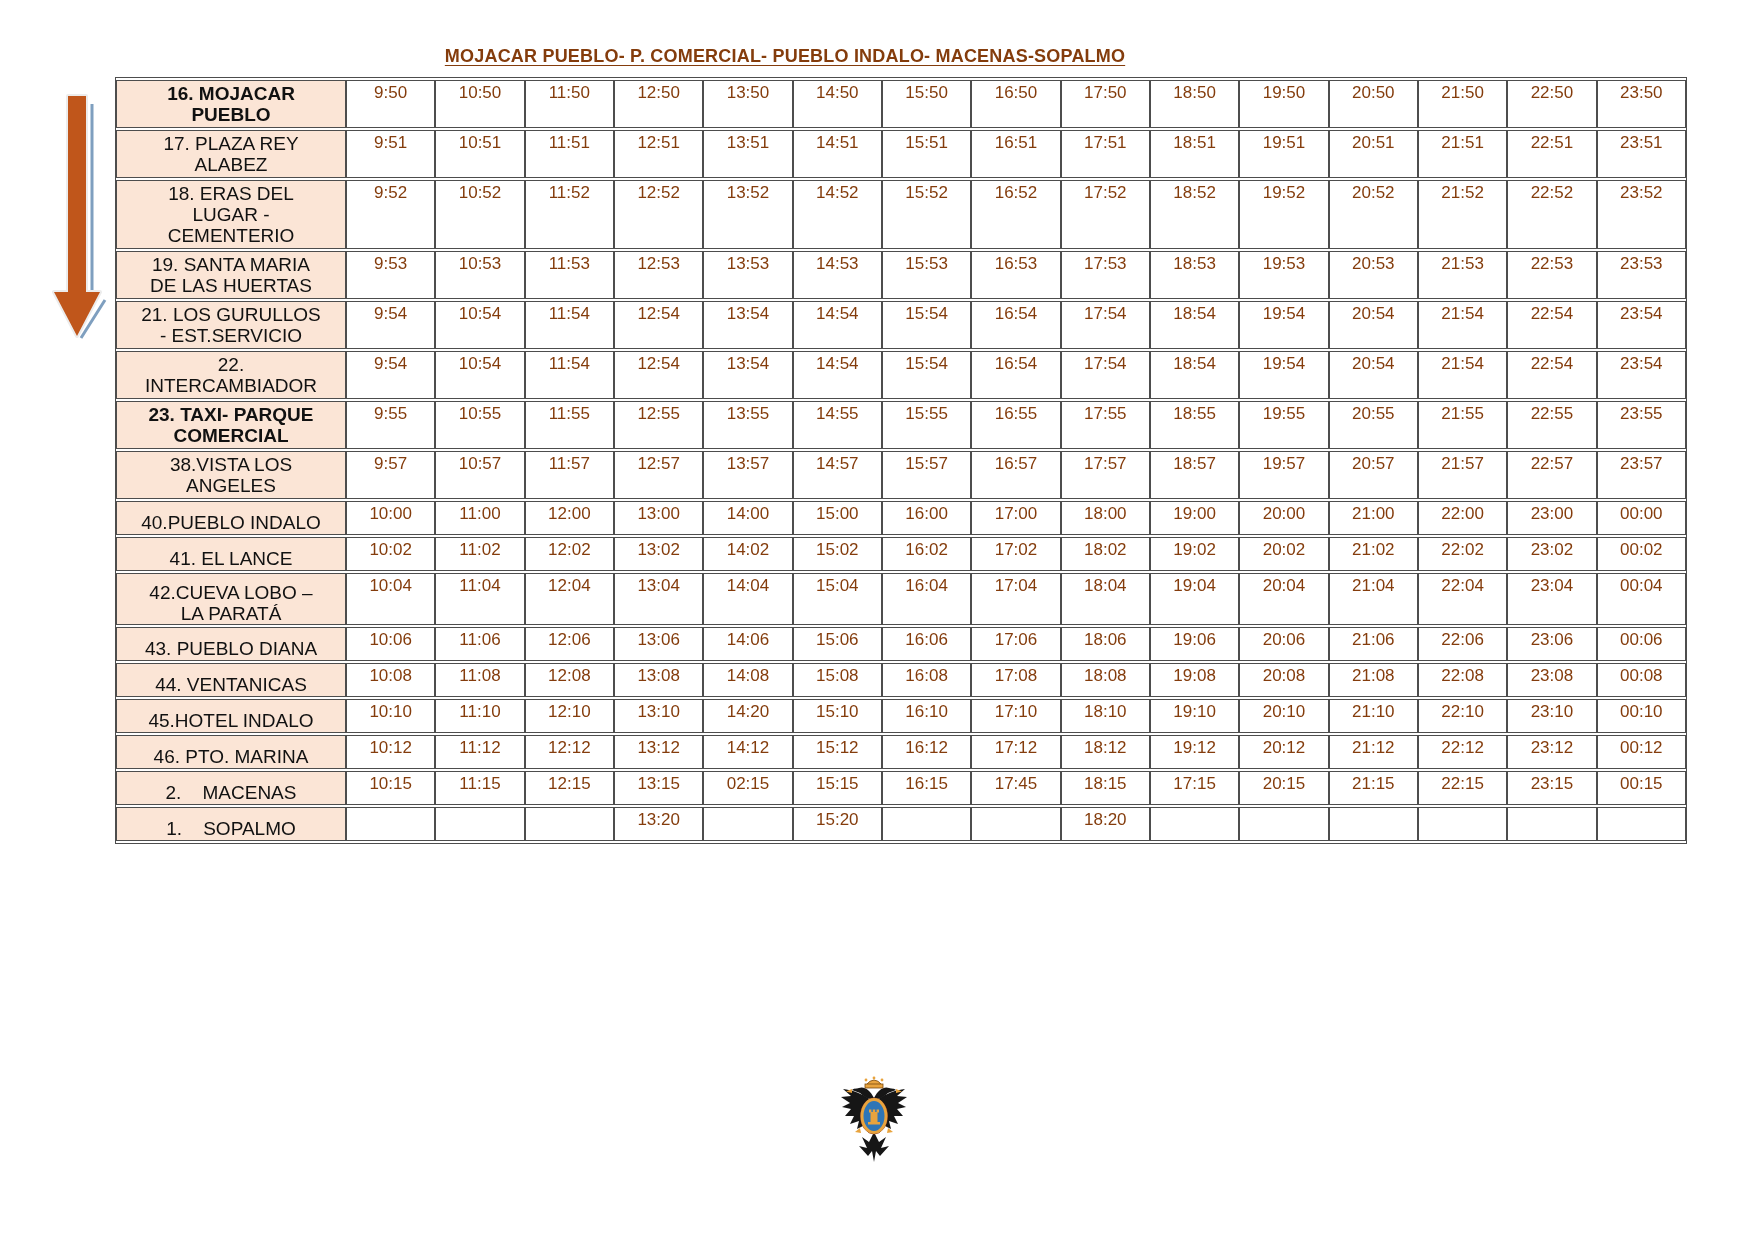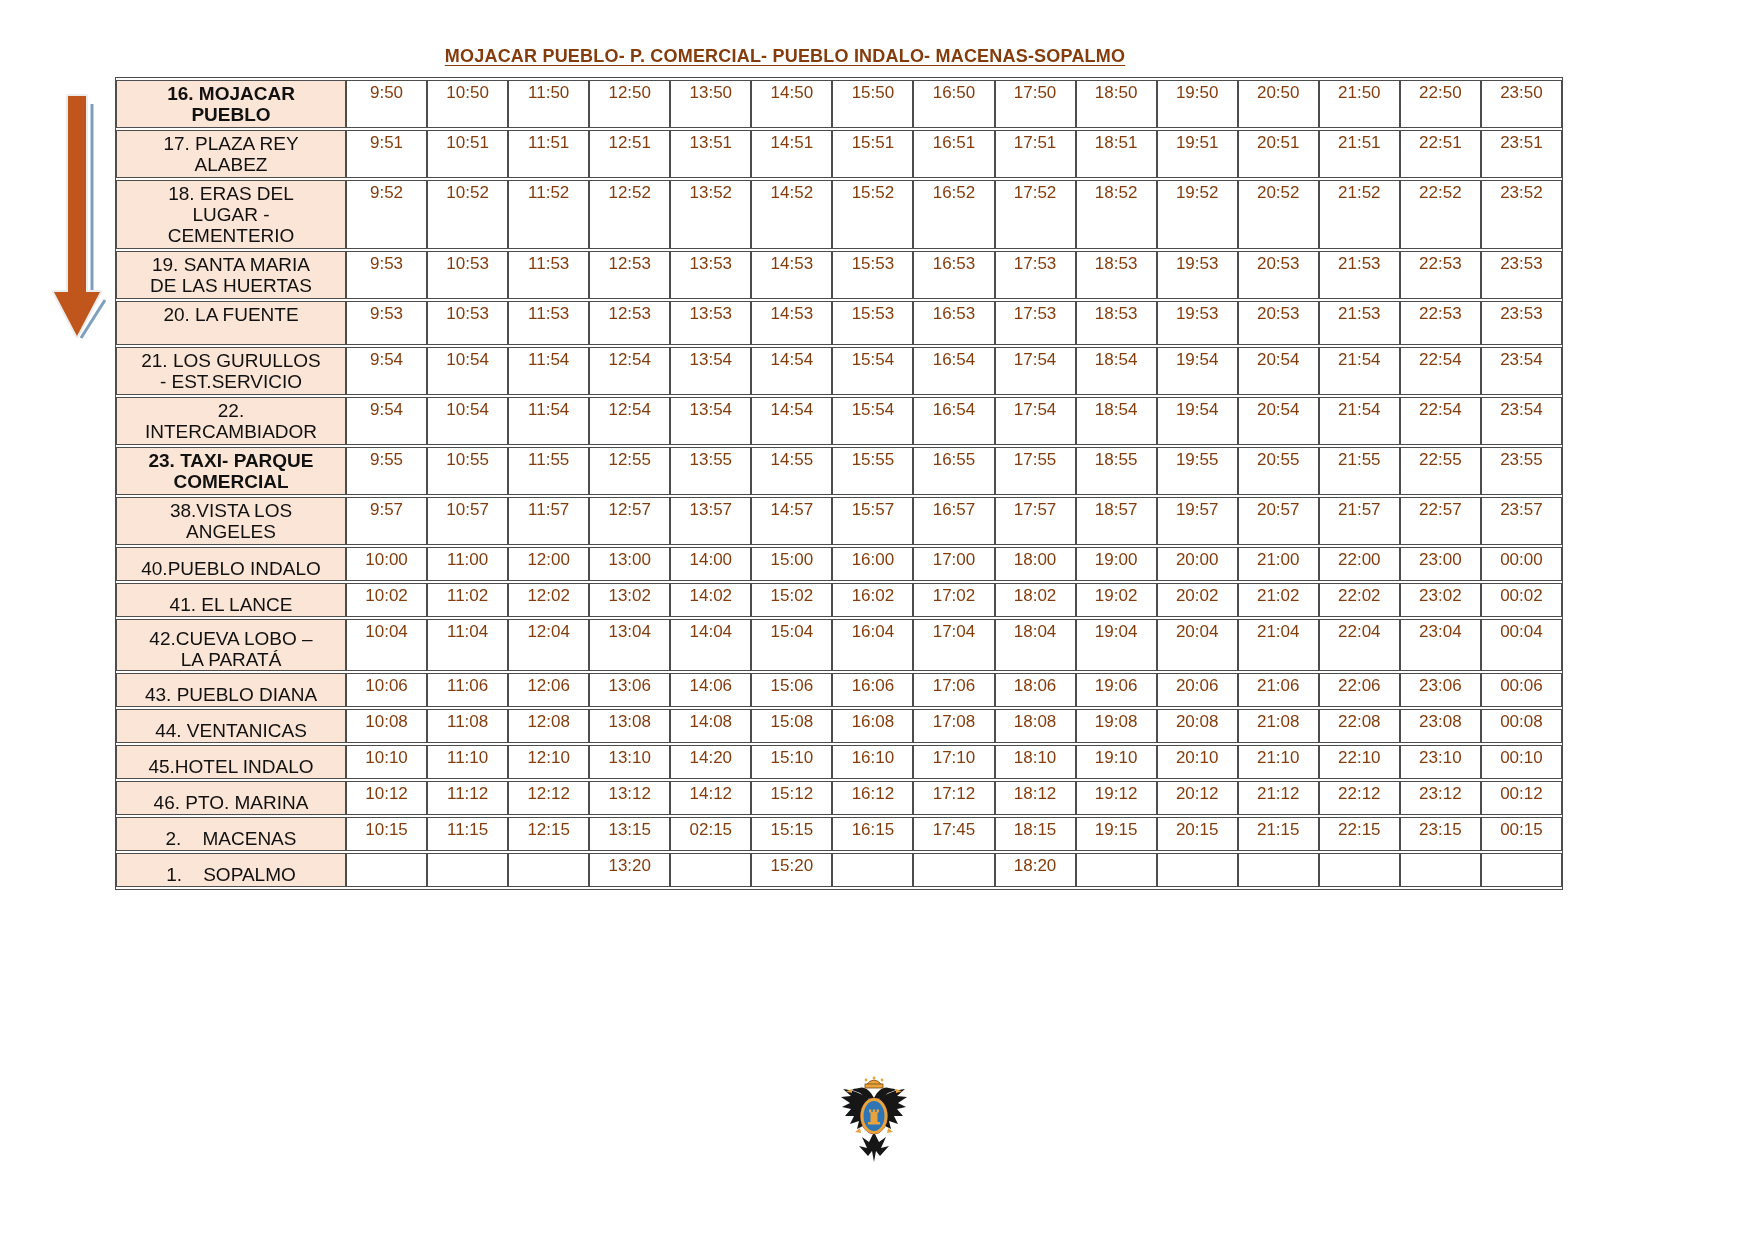--- a/index.html
+++ b/index.html
@@ -20,21 +20,21 @@
     text-decoration:underline;
     text-underline-offset:3px;
     letter-spacing:0.2px;
     margin-top:16px;
   }
   .arrow-svg{position:absolute;left:52px;top:92px;}
   .crest-svg{position:absolute;left:841px;top:1076px;}
   table.timetable{
     position:absolute;
     top:77px;left:115px;
-    width:1448px;
+    width:1572px;
     table-layout:fixed;
     border-collapse:separate;
     border-spacing:0 2px;
     border:1px solid #4d4d4d;
   }
   col.col-stop{width:230px;}
   td{
     border:1px solid #4d4d4d;
     box-sizing:border-box;
     overflow:hidden;
@@ -167,38 +167,20 @@
           <td class="time-cell">16:53</td>
           <td class="time-cell">17:53</td>
           <td class="time-cell">18:53</td>
           <td class="time-cell">19:53</td>
           <td class="time-cell">20:53</td>
           <td class="time-cell">21:53</td>
           <td class="time-cell">22:53</td>
           <td class="time-cell">23:53</td>
         </tr>
         <tr class="tall">
-          <td class="stop-cell">20. LA FUENTE</td>
-          <td class="time-cell">9:53</td>
-          <td class="time-cell">10:53</td>
-          <td class="time-cell">11:53</td>
-          <td class="time-cell">12:53</td>
-          <td class="time-cell">13:53</td>
-          <td class="time-cell">14:53</td>
-          <td class="time-cell">15:53</td>
-          <td class="time-cell">16:53</td>
-          <td class="time-cell">17:53</td>
-          <td class="time-cell">18:53</td>
-          <td class="time-cell">19:53</td>
-          <td class="time-cell">20:53</td>
-          <td class="time-cell">21:53</td>
-          <td class="time-cell">22:53</td>
-          <td class="time-cell">23:53</td>
-        </tr>
-        <tr class="tall">
           <td class="stop-cell">21. LOS GURULLOS
 - EST.SERVICIO</td>
           <td class="time-cell">9:54</td>
           <td class="time-cell">10:54</td>
           <td class="time-cell">11:54</td>
           <td class="time-cell">12:54</td>
           <td class="time-cell">13:54</td>
           <td class="time-cell">14:54</td>
           <td class="time-cell">15:54</td>
           <td class="time-cell">16:54</td>
@@ -398,21 +380,21 @@
           <td class="stop-cell">2.    MACENAS</td>
           <td class="time-cell">10:15</td>
           <td class="time-cell">11:15</td>
           <td class="time-cell">12:15</td>
           <td class="time-cell">13:15</td>
           <td class="time-cell">02:15</td>
           <td class="time-cell">15:15</td>
           <td class="time-cell">16:15</td>
           <td class="time-cell">17:45</td>
           <td class="time-cell">18:15</td>
-          <td class="time-cell">19:15</td>
+          <td class="time-cell">17:15</td>
           <td class="time-cell">20:15</td>
           <td class="time-cell">21:15</td>
           <td class="time-cell">22:15</td>
           <td class="time-cell">23:15</td>
           <td class="time-cell">00:15</td>
         </tr>
         <tr class="short">
           <td class="stop-cell">1.    SOPALMO</td>
           <td class="time-cell"></td>
           <td class="time-cell"></td>

